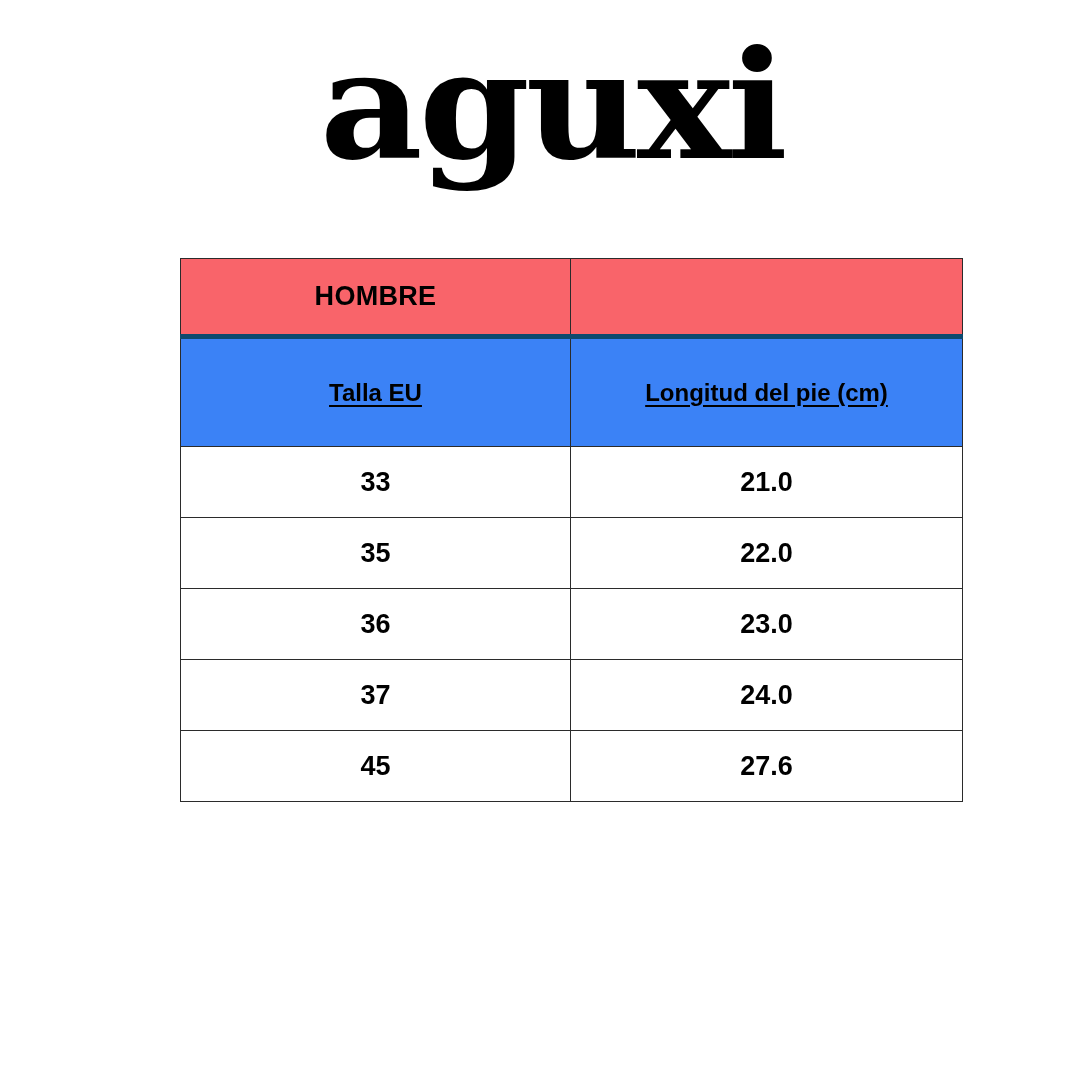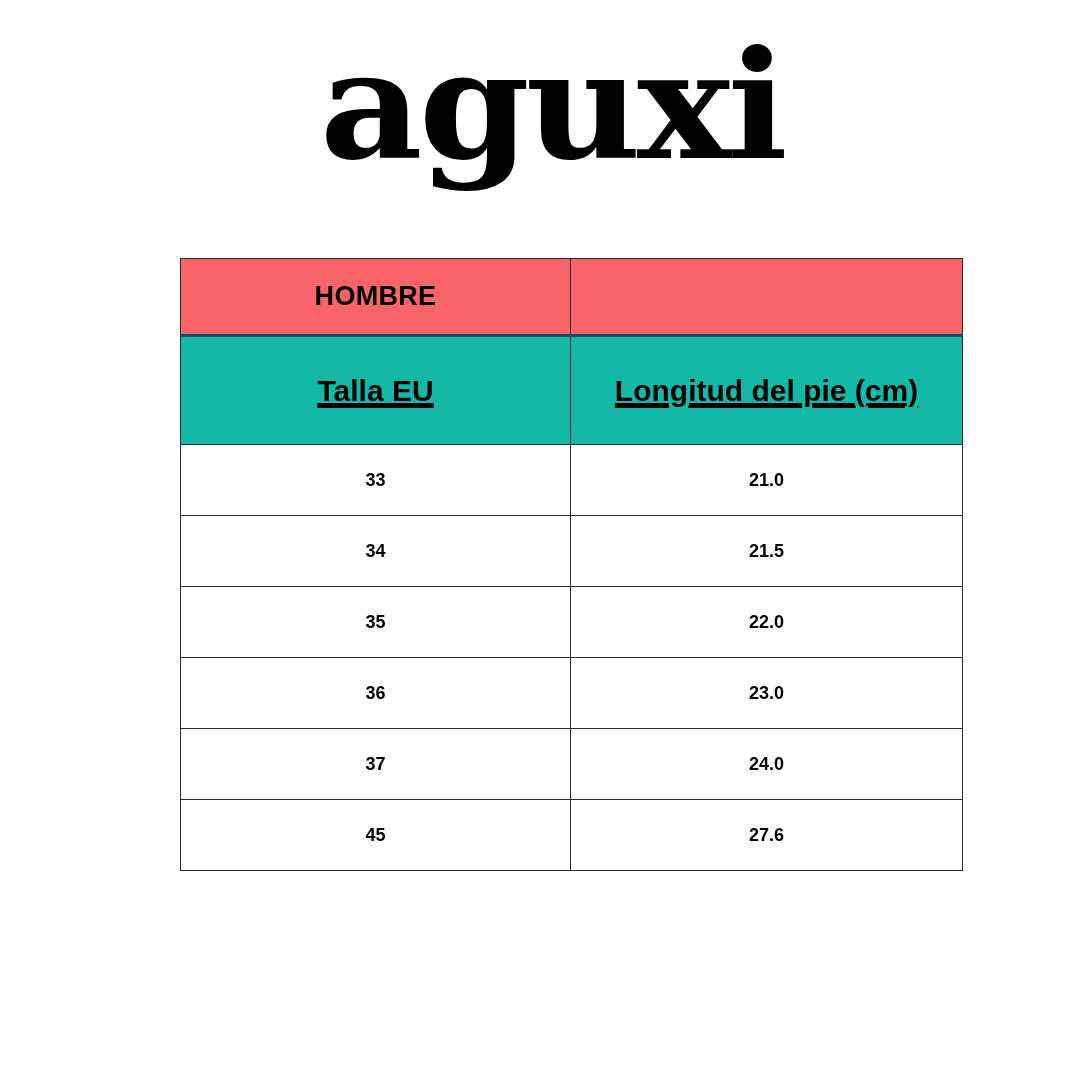--- a/index.html
+++ b/index.html
@@ -66,42 +66,41 @@
     font-weight: 700;
     color: #000000;
   }
 
   
   tr.banner-row td {
     background: #f9646a;
     height: 73px;
     font-size: 27px;
     letter-spacing: 0.3px;
-    border-bottom: 3px solid #0c4a6e;
+    border-bottom: 5px solid #0c4a6e;
   }
   tr.banner-row td.banner-empty {
     font-size: 0;
   }
 
   
   tr.colhead-row td {
     height: 105px;
-    font-size: 30px;
-    background: #14b8a6;
-    text-decoration: underline;
+    font-size: 24px;
+    background: #3b82f6;
   }
   tr.colhead-row td span {
     text-decoration: underline;
     text-underline-offset: 4px;
   }
 
   
   tr.data-row td {
     height: 68px;
-    font-size: 18px;
+    font-size: 27px;
     background: #ffffff;
   }
 </style>
 </head>
 <body>
 
 <div class="page">
 
   <div class="brand-wrap">
     <div class="brand">aguxi</div>
@@ -126,24 +125,20 @@
           <td>
             <span>Longitud del pie (cm)</span>
           </td>
         </tr>
 
         <tr class="data-row">
           <td>33</td>
           <td>21.0</td>
         </tr>
         <tr class="data-row">
-          <td>34</td>
-          <td>21.5</td>
-        </tr>
-        <tr class="data-row">
           <td>35</td>
           <td>22.0</td>
         </tr>
         <tr class="data-row">
           <td>36</td>
           <td>23.0</td>
         </tr>
         <tr class="data-row">
           <td>37</td>
           <td>24.0</td>

